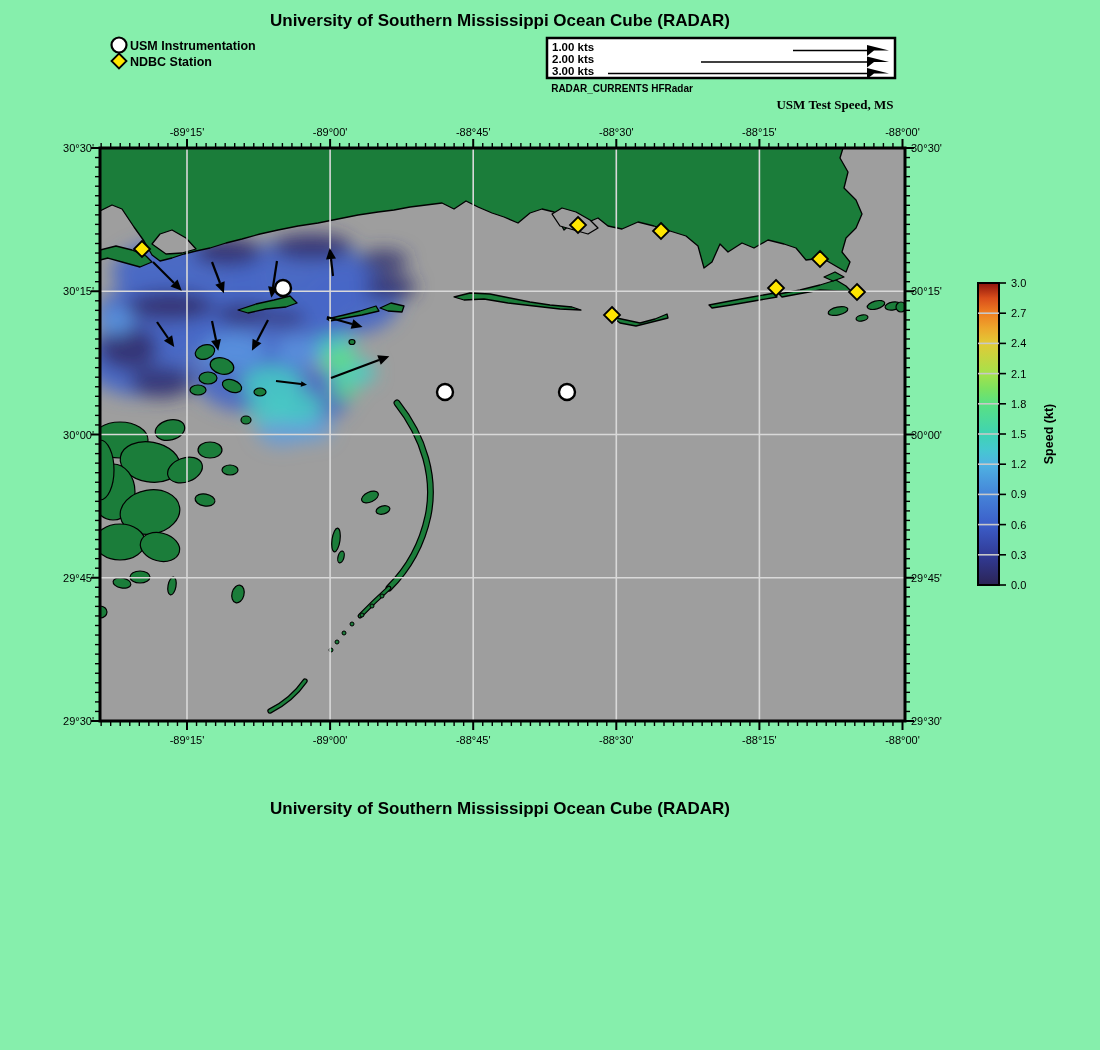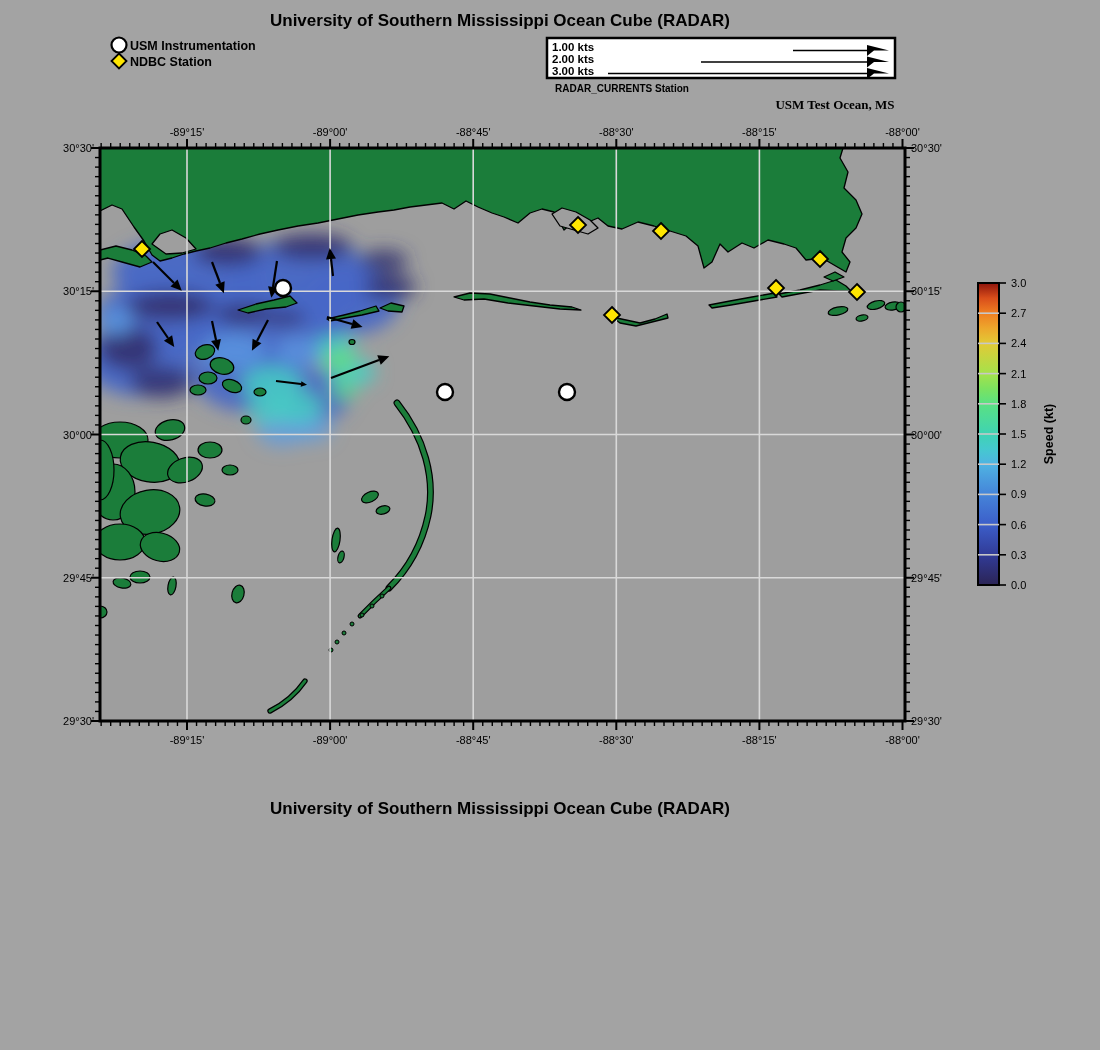--- a/index.html
+++ b/index.html
@@ -1,16 +1,16 @@
 <!DOCTYPE html>
 <html><head>
 <meta charset="utf-8">
 <style>
   html,body{margin:0;padding:0;background:#fff;}
-  #page{position:relative;width:1100px;height:1050px;background:#a3a3a3;overflow:hidden;
+  #page{position:relative;width:1100px;height:1050px;background:#86efac;overflow:hidden;
         font-family:"Liberation Sans",sans-serif;color:#000;}
   .abs{position:absolute;}
   .ctr{text-align:center;}
   #title-top   {left:0;top:11px;width:1000px;font-size:17px;font-weight:bold;}
   #title-bottom{left:0;top:799px;width:1000px;font-size:17px;font-weight:bold;}
   #subtitle    {left:0;top:99px;width:1000px;font-size:16px;font-weight:bold;
                 font-family:"Liberation Serif",serif;}
   #range-label {left:735px;top:97px;width:200px;font-size:13px;font-weight:bold;
                 font-family:"Liberation Serif",serif;}
   #vec-caption {left:512px;top:83px;width:220px;font-size:10px;font-weight:bold;}
@@ -562,16 +562,16 @@
         <text x="1011" y="347.4" font-size="11">2.4</text>
         <line x1="978" y1="313.2" x2="999" y2="313.2" stroke="#c8c8c8" stroke-width="1.6"></line>
         <line x1="999" y1="313.2" x2="1006" y2="313.2" stroke="#000" stroke-width="1.6"></line>
         <text x="1011" y="317.2" font-size="11">2.7</text>
         <line x1="999" y1="283" x2="1006" y2="283" stroke="#000" stroke-width="1.6"></line>
         <text x="1011" y="287" font-size="11">3.0</text>
         <text x="1053" y="434" font-size="12.5" font-weight="bold" text-anchor="middle" transform="rotate(-90 1053 434)">Speed (kt)</text>
       </g>
   </svg>
 
-  <div id="vec-caption" class="abs ctr">RADAR_CURRENTS Station</div>
-  <div id="range-label" class="abs ctr">USM Test Ocean, MS</div>
+  <div id="vec-caption" class="abs ctr">RADAR_CURRENTS HFRadar</div>
+  <div id="range-label" class="abs ctr">USM Test Speed, MS</div>
   <div id="title-bottom" class="abs ctr">University of Southern Mississippi Ocean Cube (RADAR)</div>
 </div>
 
 </body></html>

